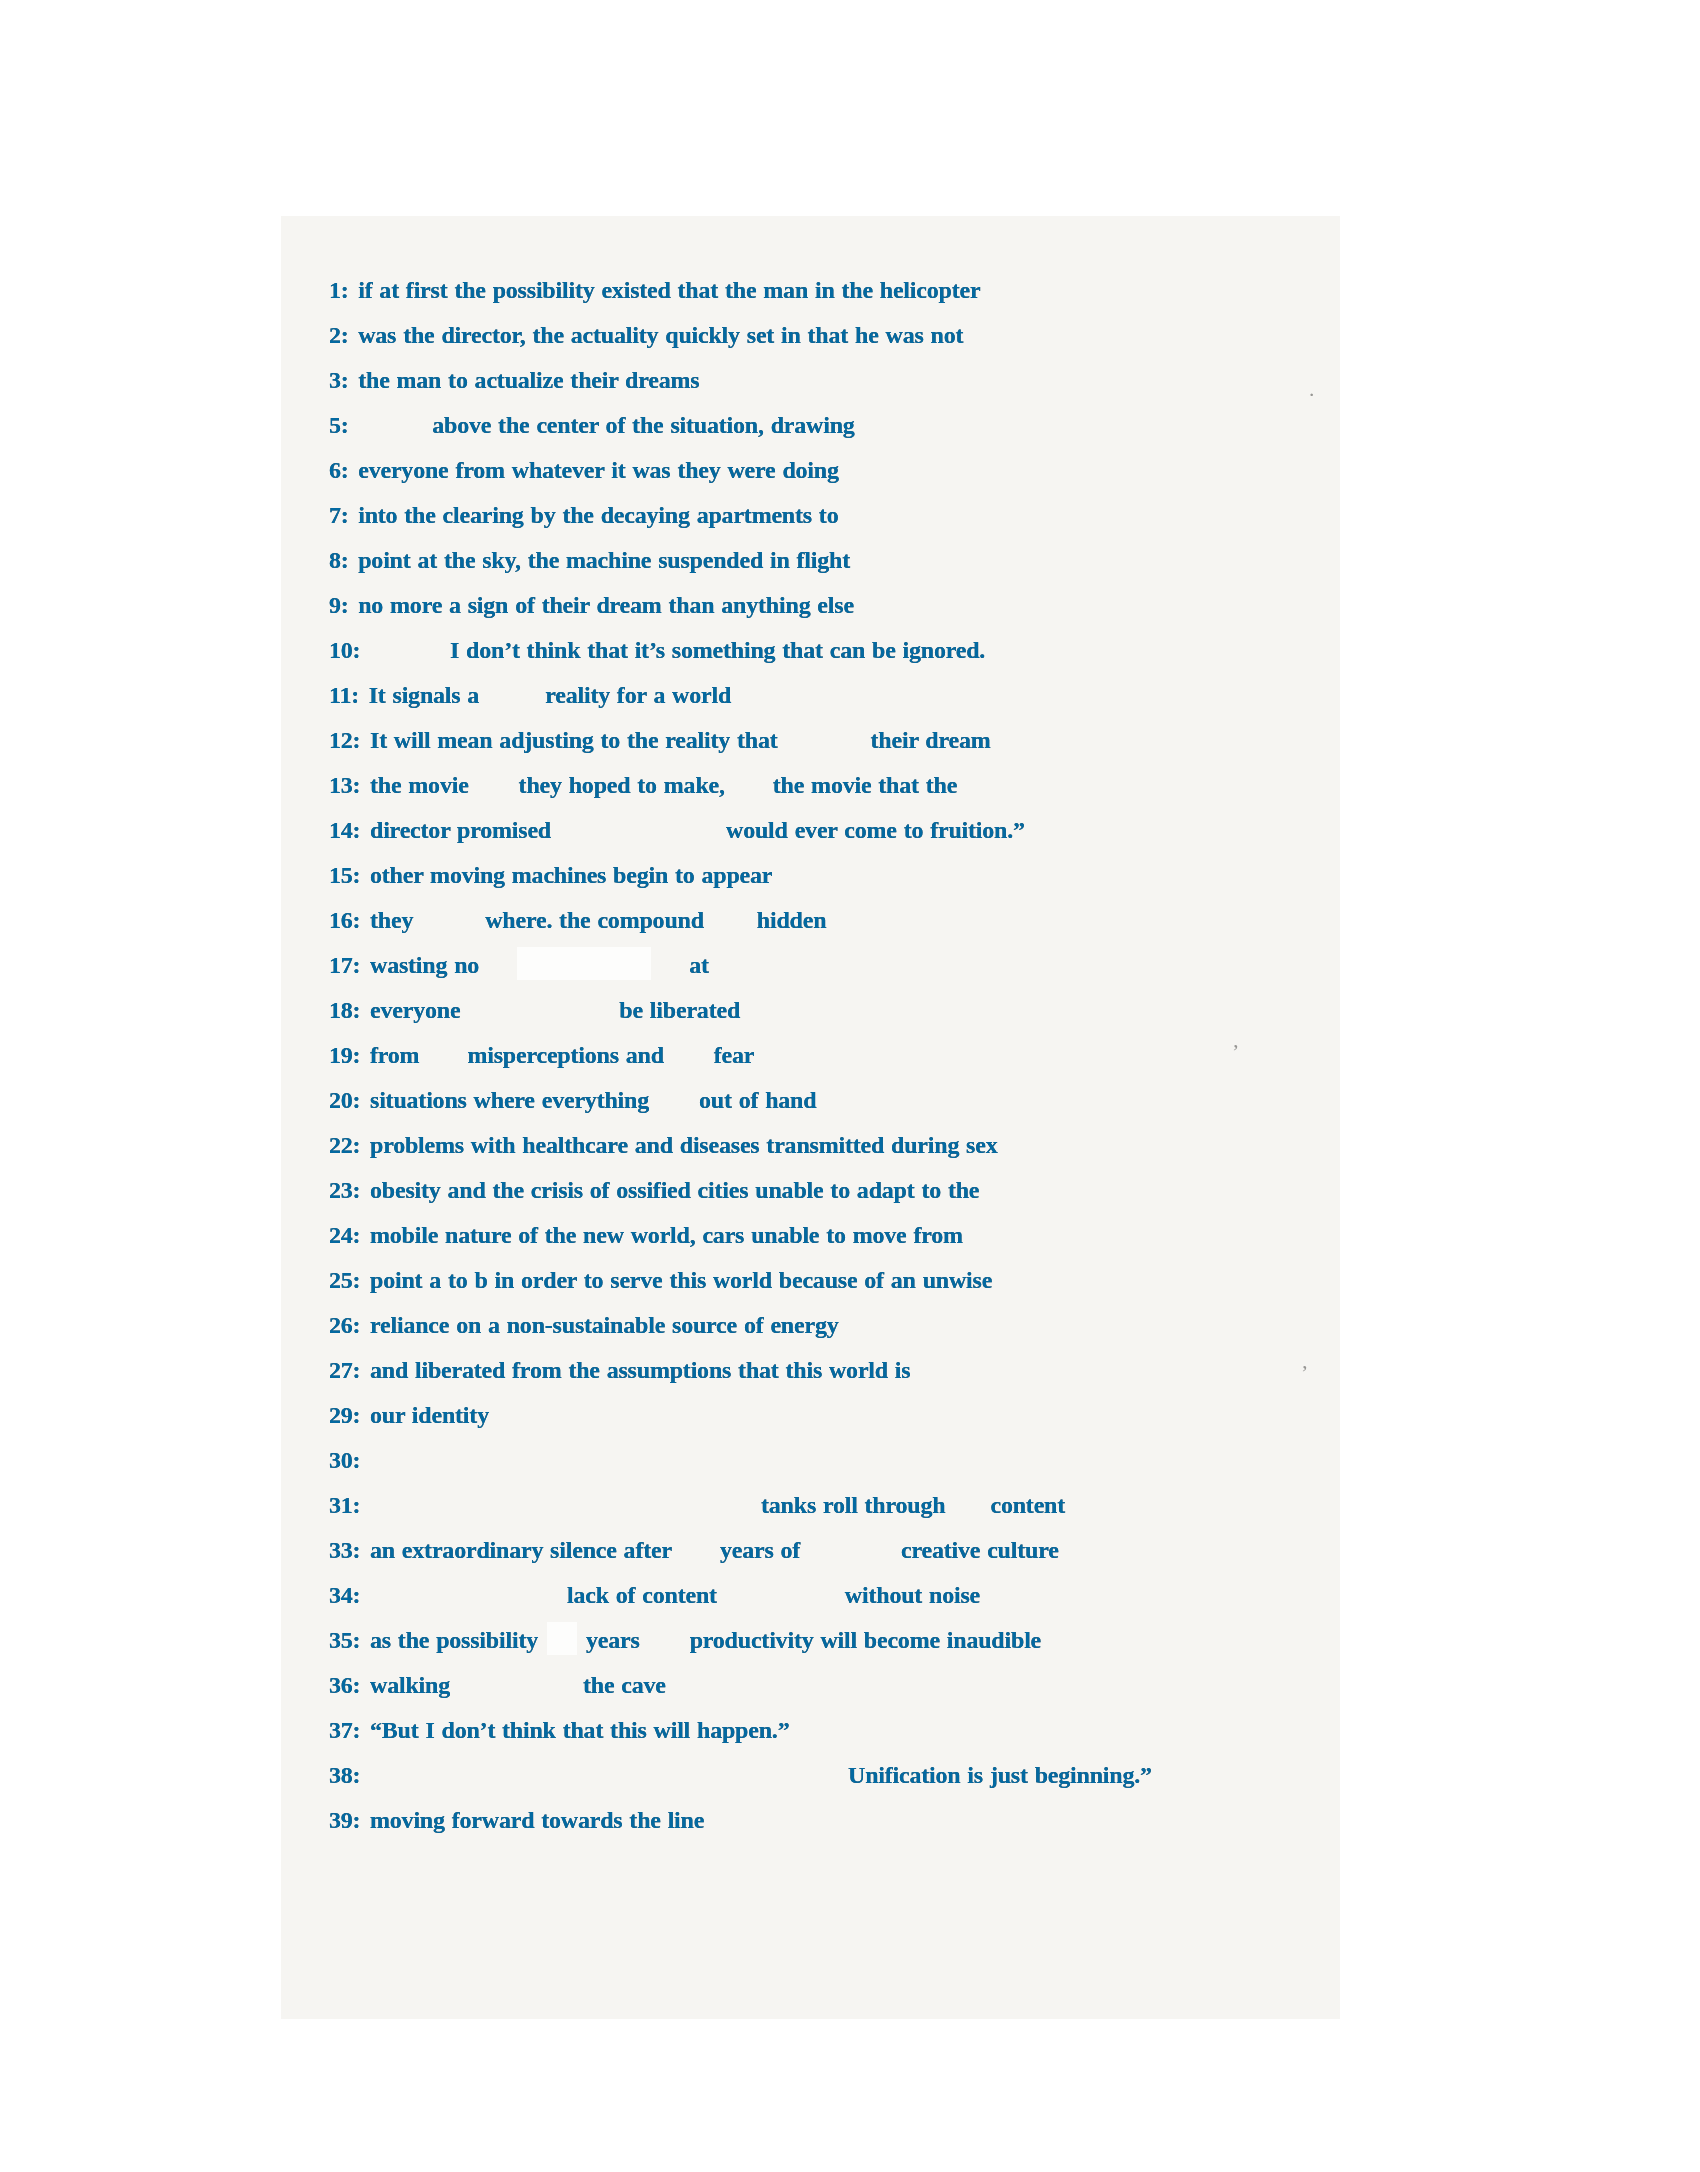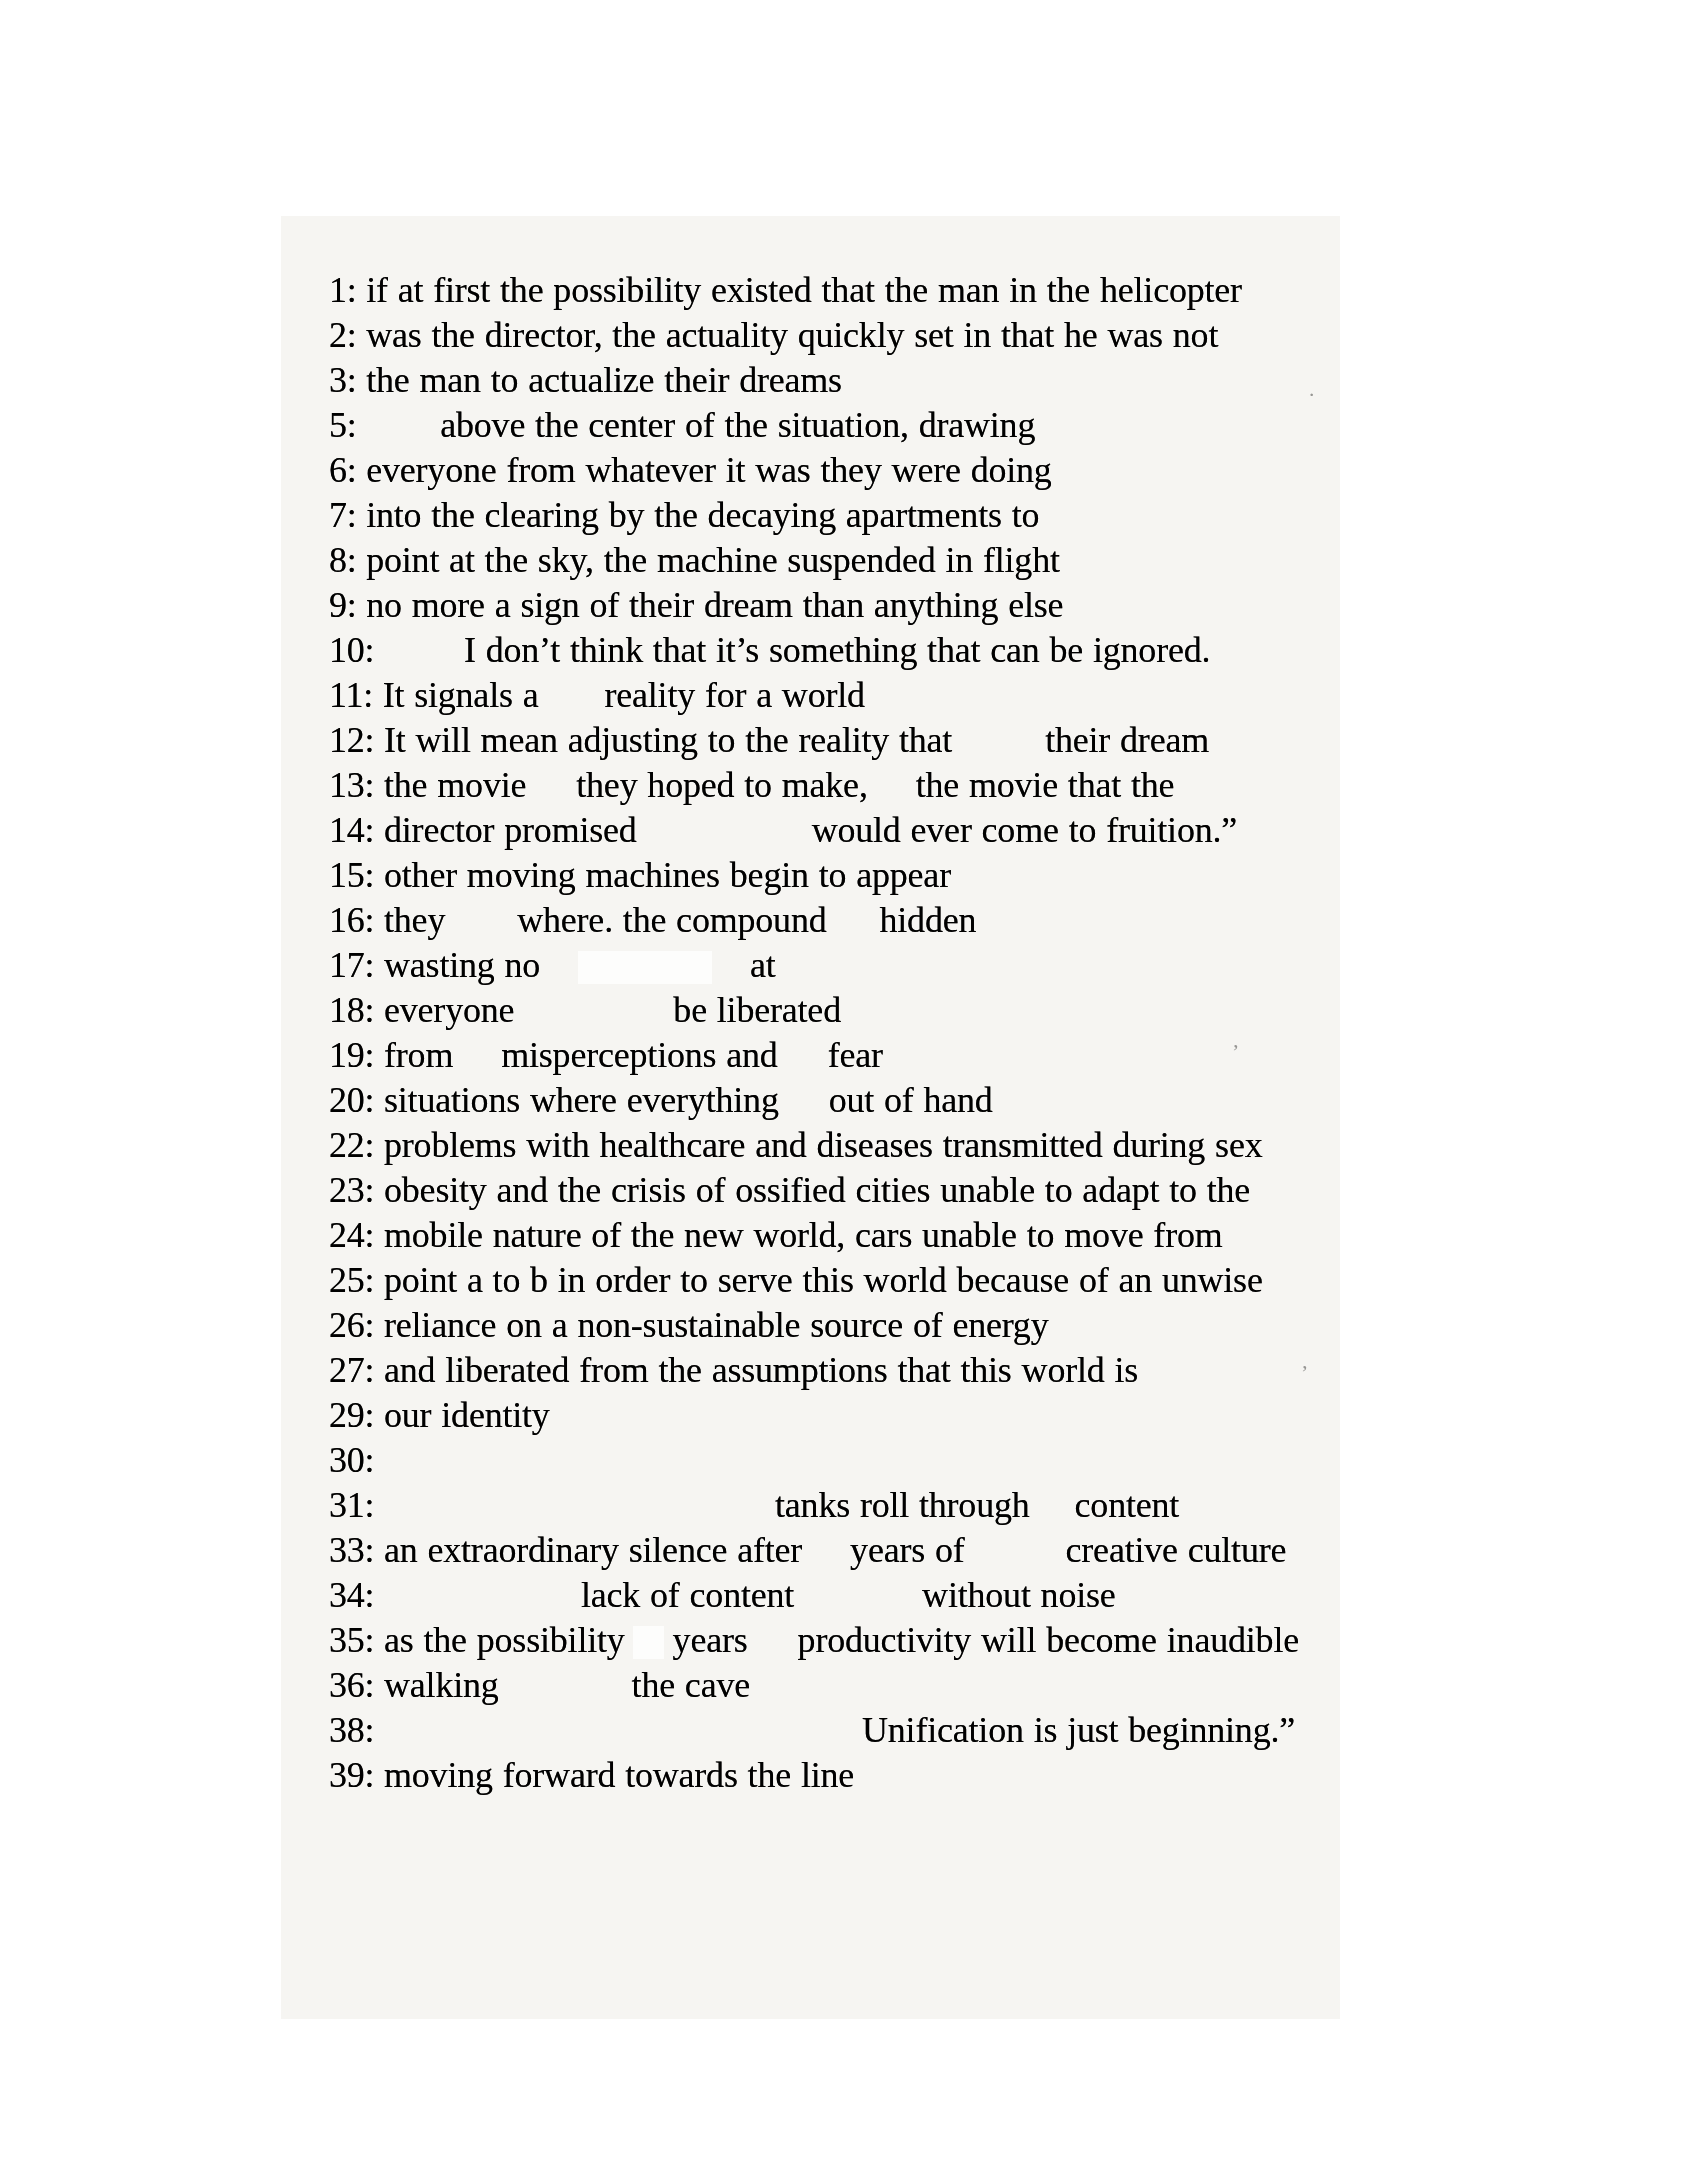--- a/index.html
+++ b/index.html
@@ -17,26 +17,27 @@
     top: 216px;
     width: 1059px;
     height: 1803px;
     background: #f6f5f2;
   }
   .poem {
     position: absolute;
     left: 329px;
     top: 268px;
     font-family: "Liberation Serif", "DejaVu Serif", serif;
-    font-size: 36px;
+    font-size: 24px;
     letter-spacing: -0.2px;
     word-spacing: 1.1px;
-    color: #000000;
+    color: #0369a1;
     text-shadow: 0 0 0.5px rgba(22,21,19,0.72);
     white-space: nowrap;
+    font-weight: bold;
   }
   .line {
     height: 45px;
     line-height: 45px;
   }
   .num {
     margin-right: 9.6px;
   }
   .gap {
     display: inline-block;
@@ -92,20 +93,21 @@
     <div class="line"><span class="num">25:</span><span class="seg">point a to b in order to serve this world because of an unwise</span></div>
     <div class="line"><span class="num">26:</span><span class="seg">reliance on a non-sustainable source of energy</span></div>
     <div class="line"><span class="num">27:</span><span class="seg">and liberated from the assumptions that this world is</span></div>
     <div class="line"><span class="num">29:</span><span class="seg">our identity</span></div>
     <div class="line"><span class="num">30:</span></div>
     <div class="line"><span class="num">31:</span><span class="gap" style="width: 391px;"></span><span class="seg">tanks roll through</span><span class="gap" style="width: 45px;"></span><span class="seg">content</span></div>
     <div class="line"><span class="num">33:</span><span class="seg">an extraordinary silence after</span><span class="gap" style="width: 48px;"></span><span class="seg">years of</span><span class="gap" style="width: 101px;"></span><span class="seg">creative culture</span></div>
     <div class="line"><span class="num">34:</span><span class="gap" style="width: 197px;"></span><span class="seg">lack of content</span><span class="gap" style="width: 128px;"></span><span class="seg">without noise</span></div>
     <div class="line"><span class="num">35:</span><span class="seg">as the possibility</span><span class="gap patch" style="width: 48px;"></span><span class="seg">years</span><span class="gap" style="width: 50px;"></span><span class="seg">productivity will become inaudible</span></div>
     <div class="line"><span class="num">36:</span><span class="seg">walking</span><span class="gap" style="width: 133px;"></span><span class="seg">the cave</span></div>
+    <div class="line"><span class="num">37:</span><span class="seg">“But I don’t think that this will happen.”</span></div>
     <div class="line"><span class="num">38:</span><span class="gap" style="width: 478px;"></span><span class="seg">Unification is just beginning.”</span></div>
     <div class="line"><span class="num">39:</span><span class="seg">moving forward towards the line</span></div>
   </div>
 
 <span class="speck" style="left: 1308px; top: 382px;">·</span>
 <span class="speck" style="left: 1232px; top: 1039px;">’</span>
 <span class="speck" style="left: 1301px; top: 1360px;">’</span>
 
 
 </body></html>

